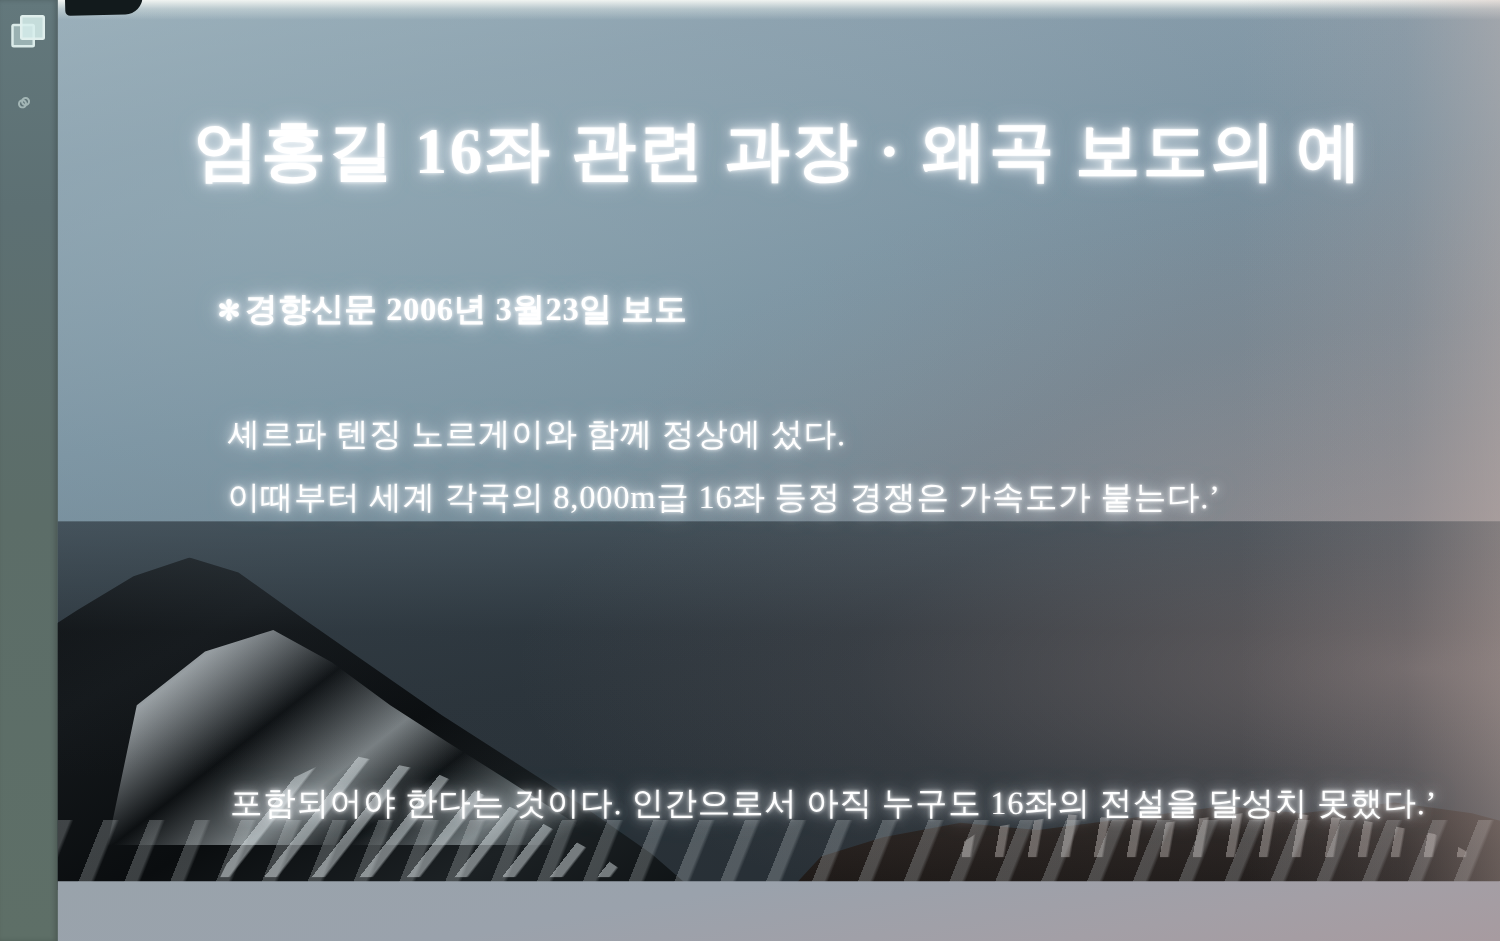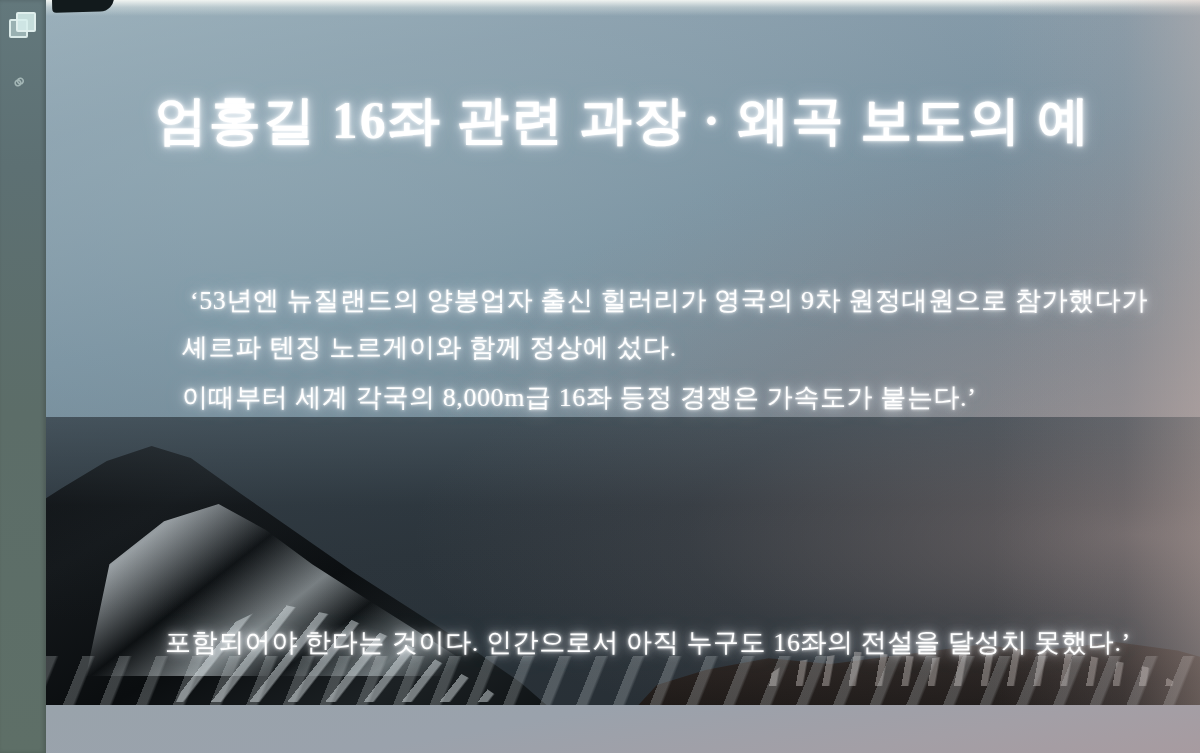--- a/index.html
+++ b/index.html
@@ -211,21 +211,21 @@
   }
 
   #head-1 { left: 128px; top: 230px; }
   #q1-l1  { left: 144px; top: 283px; }
   #q1-l2  { left: 136px; top: 330px; text-align: center; }
   #q1-l3  { left: 136px; top: 380px; }
 
   #head-2 { left: 128px; top: 480px; }
   #q2-l1  { left: 142px; top: 532px; }
   #q2-l2  { left: 134px; top: 578px; }
-  #q2-l3  { left: 119px; top: 625px; }
+  #q2-l3  { left: 138px; top: 625px; }
 </style>
 </head>
 <body>
 
 <div id="root">
 
   <div id="sidebar">
     <div class="side-icon" id="icon-copy">
       <span class="sq back"></span>
       <span class="sq front"></span>
@@ -250,21 +250,23 @@
       <div class="veil"></div>
     </div>
 
     <div id="bloom-top"></div>
     <div id="bloom-right"></div>
 
     <div id="content">
 
       <div id="slide-title" class="glow">엄홍길 16좌 관련 과장 · 왜곡 보도의 예</div>
 
-      <div id="q1-l1" class="body-line glow">‘53년엔 뉴질랜드의 양봉업자 출신 힐러리가 영국의 9차 원정대원으로 참가했다가</div>
+      <div id="head-1" class="bullet-head glow">
+        <span class="mark">✻</span><span>경향신문 2006년 3월23일 보도</span>
+      </div>
       <div id="q1-l2" class="body-line glow">셰르파 텐징 노르게이와 함께 정상에 섰다.</div>
       <div id="q1-l3" class="body-line glow">이때부터 세계 각국의 8,000m급 16좌 등정 경쟁은 가속도가 붙는다.’</div>
 
       <div id="q2-l3" class="body-line glow">포함되어야 한다는 것이다. 인간으로서 아직 누구도 16좌의 전설을 달성치 못했다.’</div>
 
     </div>
   </div>
 
   <div id="under-band"></div>
 

